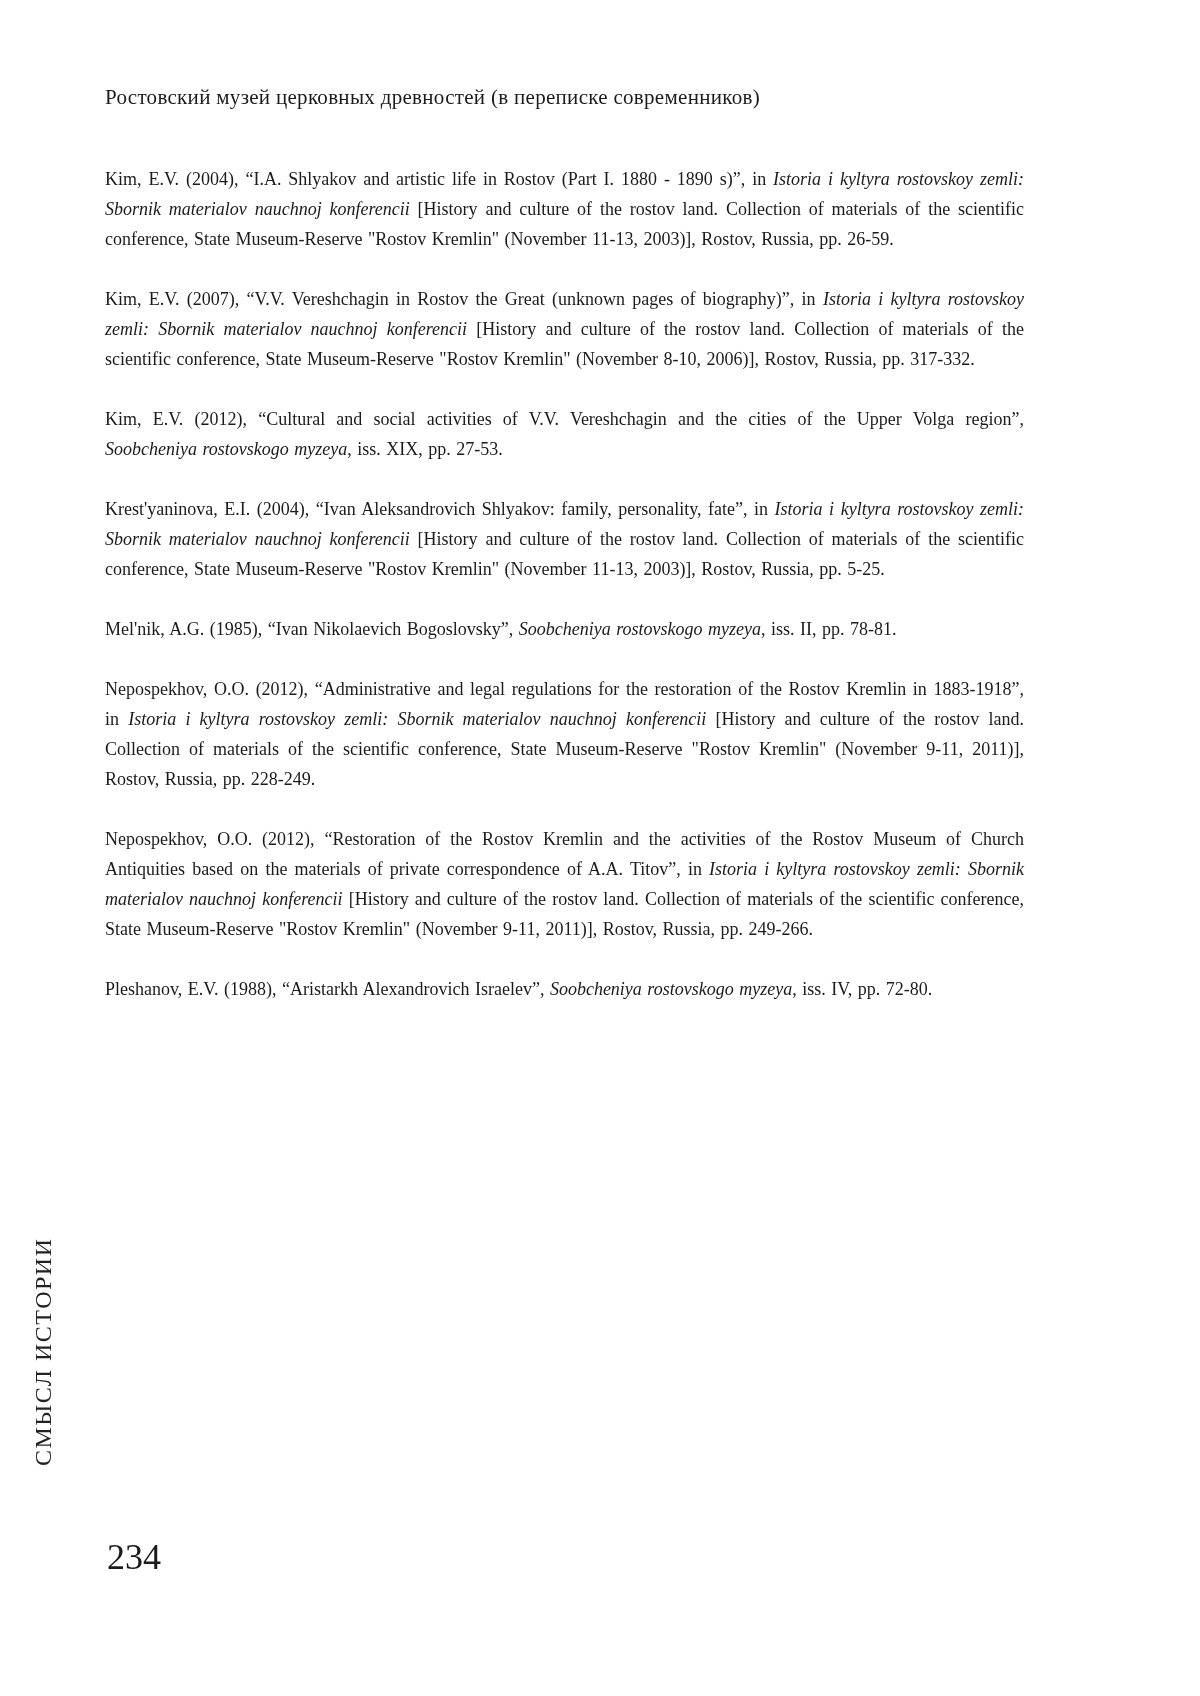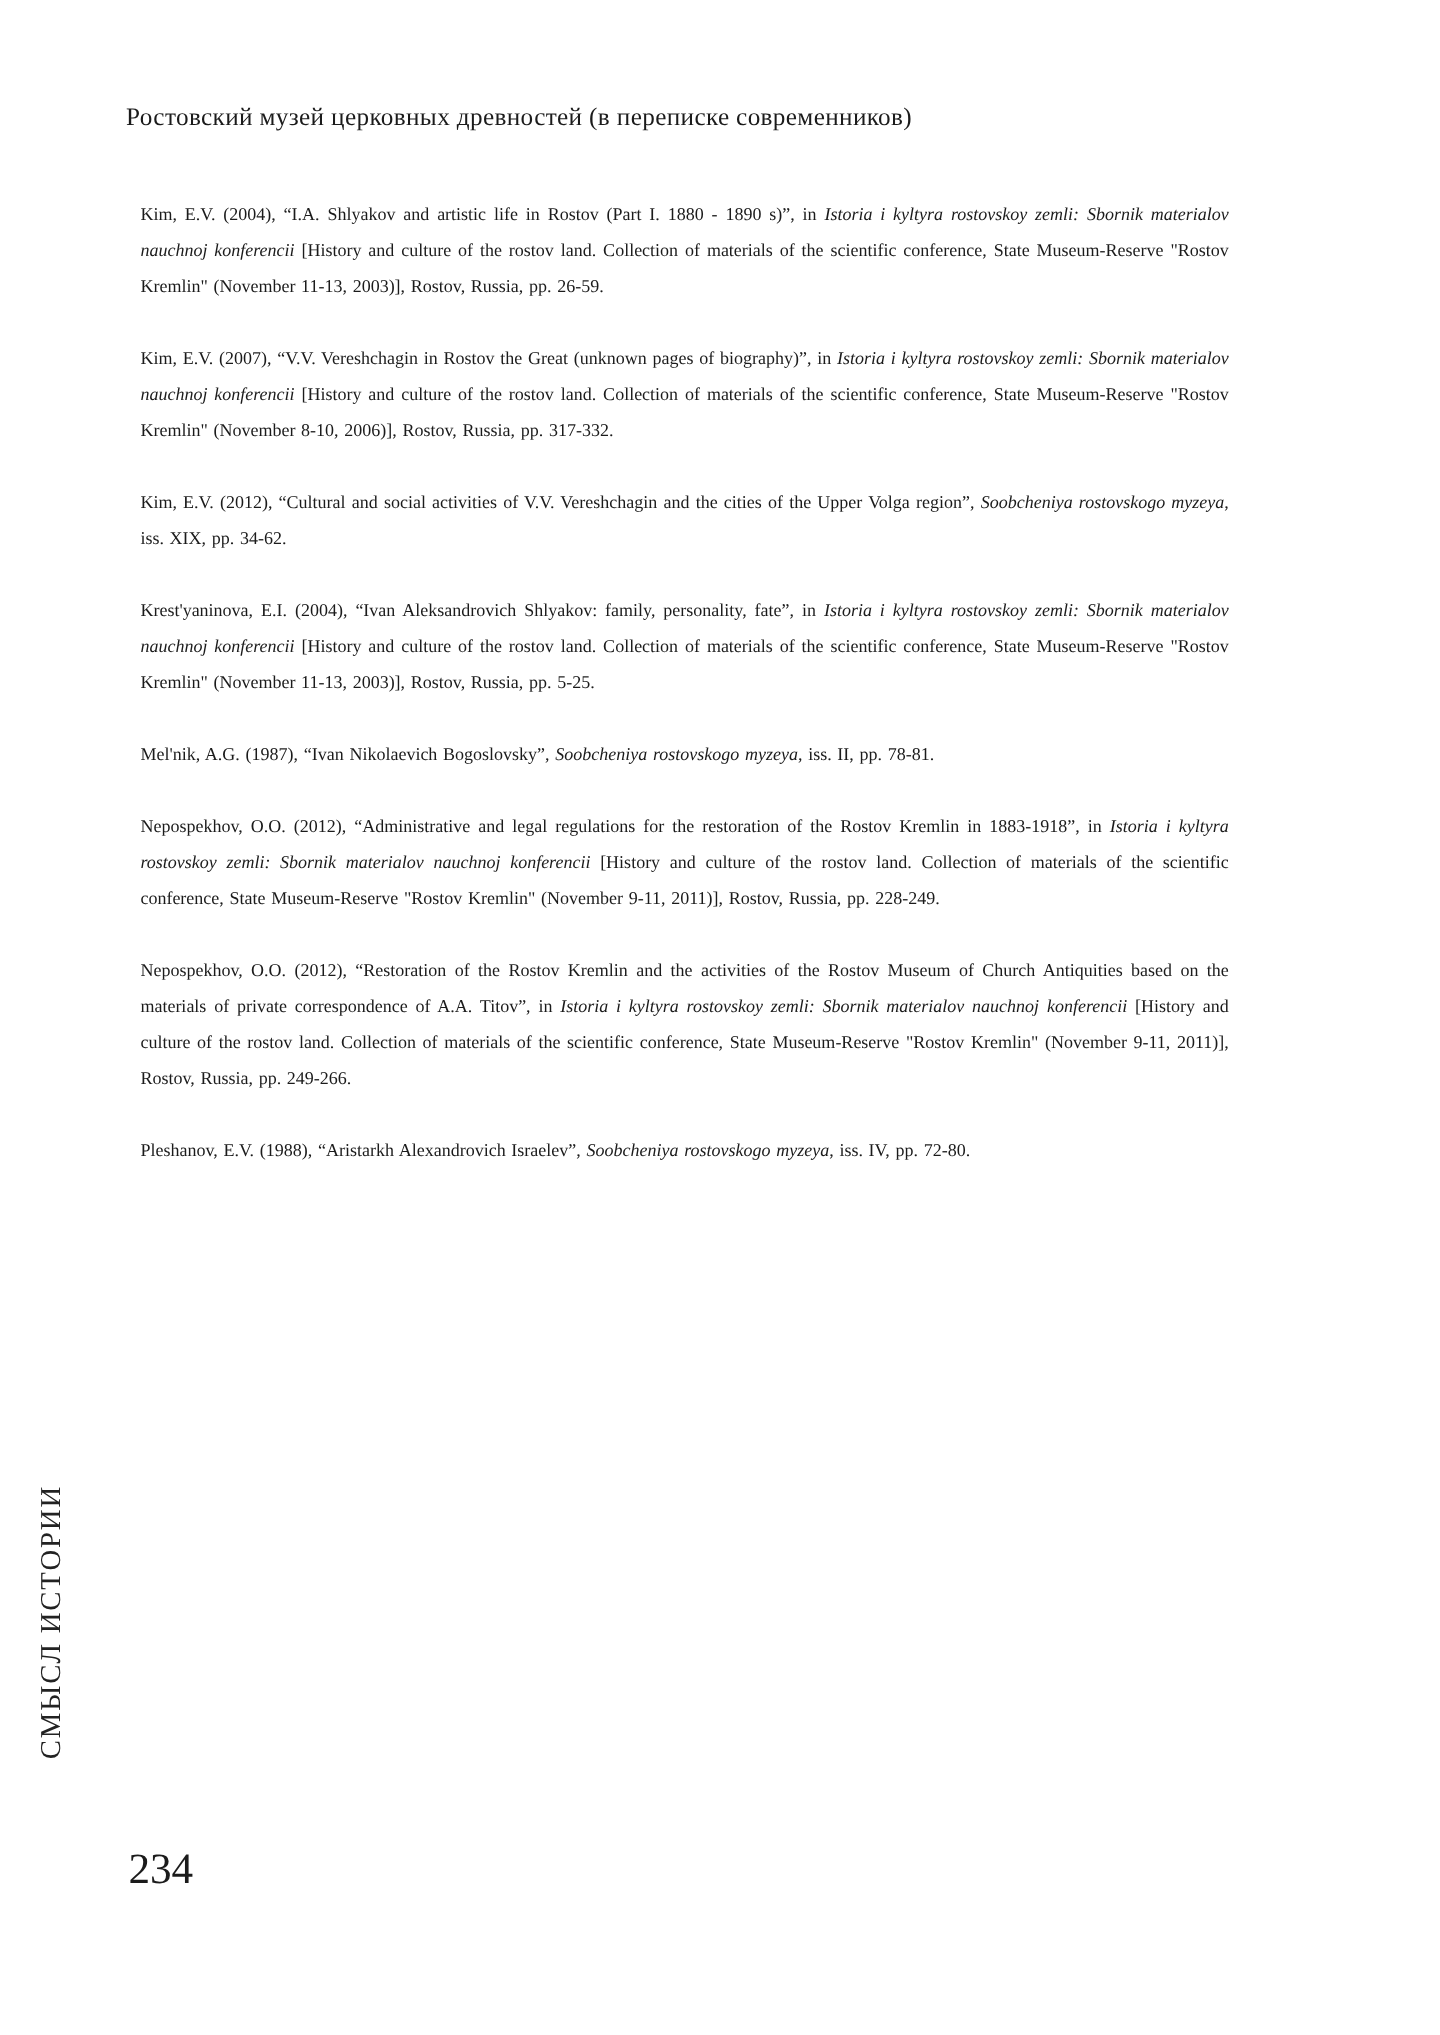--- a/index.html
+++ b/index.html
@@ -26,22 +26,22 @@
     letter-spacing: 0.3px;
     white-space: nowrap;
   }
   .references {
     position: absolute;
     left: 105px;
     top: 164px;
     width: 919px;
   }
   .ref {
-    margin: 0 0 30px 12px;
-    font-size: 15px;
+    margin: 0 0 30px 0;
+    font-size: 18px;
     line-height: 30px;
     text-align: justify;
     word-spacing: 1px;
   }
   .ref i {
     font-style: italic;
   }
   .vertical-label {
     position: absolute;
     left: 30px;
@@ -65,23 +65,23 @@
 </head>
 <body>
 
 <div class="page">
 
   <div class="running-head">Ростовский музей церковных древностей (в переписке современников)</div>
 
   <div class="references">
       <p class="ref"><span>Kim, E.V. (2004), “I.A. Shlyakov and artistic life in Rostov (Part I. 1880 - 1890 s)”, in </span><i>Istoria i kyltyra rostovskoy zemli: Sbornik materialov nauchnoj konferencii</i><span> [History and culture of the rostov land. Collection of materials of the scientific conference, State Museum-Reserve "Rostov Kremlin" (November 11-13, 2003)], Rostov, Russia, pp. 26-59.</span></p>
       <p class="ref"><span>Kim, E.V. (2007), “V.V. Vereshchagin in Rostov the Great (unknown pages of biography)”, in </span><i>Istoria i kyltyra rostovskoy zemli: Sbornik materialov nauchnoj konferencii</i><span> [History and culture of the rostov land. Collection of materials of the scientific conference, State Museum-Reserve "Rostov Kremlin" (November 8-10, 2006)], Rostov, Russia, pp. 317-332.</span></p>
-      <p class="ref"><span>Kim, E.V. (2012), “Cultural and social activities of V.V. Vereshchagin and the cities of the Upper Volga region”, </span><i>Soobcheniya rostovskogo myzeya</i><span>, iss. XIX, pp. 34-62.</span></p>
+      <p class="ref"><span>Kim, E.V. (2012), “Cultural and social activities of V.V. Vereshchagin and the cities of the Upper Volga region”, </span><i>Soobcheniya rostovskogo myzeya</i><span>, iss. XIX, pp. 27-53.</span></p>
       <p class="ref"><span>Krest'yaninova, E.I. (2004), “Ivan Aleksandrovich Shlyakov: family, personality, fate”, in </span><i>Istoria i kyltyra rostovskoy zemli: Sbornik materialov nauchnoj konferencii</i><span> [History and culture of the rostov land. Collection of materials of the scientific conference, State Museum-Reserve "Rostov Kremlin" (November 11-13, 2003)], Rostov, Russia, pp. 5-25.</span></p>
-      <p class="ref"><span>Mel'nik, A.G. (1987), “Ivan Nikolaevich Bogoslovsky”, </span><i>Soobcheniya rostovskogo myzeya</i><span>, iss. II, pp. 78-81.</span></p>
+      <p class="ref"><span>Mel'nik, A.G. (1985), “Ivan Nikolaevich Bogoslovsky”, </span><i>Soobcheniya rostovskogo myzeya</i><span>, iss. II, pp. 78-81.</span></p>
       <p class="ref"><span>Nepospekhov, O.O. (2012), “Administrative and legal regulations for the restoration of the Rostov Kremlin in 1883-1918”, in </span><i>Istoria i kyltyra rostovskoy zemli: Sbornik materialov nauchnoj konferencii</i><span> [History and culture of the rostov land. Collection of materials of the scientific conference, State Museum-Reserve "Rostov Kremlin" (November 9-11, 2011)], Rostov, Russia, pp. 228-249.</span></p>
       <p class="ref"><span>Nepospekhov, O.O. (2012), “Restoration of the Rostov Kremlin and the activities of the Rostov Museum of Church Antiquities based on the materials of private correspondence of A.A. Titov”, in </span><i>Istoria i kyltyra rostovskoy zemli: Sbornik materialov nauchnoj konferencii</i><span> [History and culture of the rostov land. Collection of materials of the scientific conference, State Museum-Reserve "Rostov Kremlin" (November 9-11, 2011)], Rostov, Russia, pp. 249-266.</span></p>
       <p class="ref"><span>Pleshanov, E.V. (1988), “Aristarkh Alexandrovich Israelev”, </span><i>Soobcheniya rostovskogo myzeya</i><span>, iss. IV, pp. 72-80.</span></p>
     </div>
 
   <div class="vertical-label">СМЫСЛ ИСТОРИИ</div>
 
   <div class="page-number">234</div>
 
 </div>

